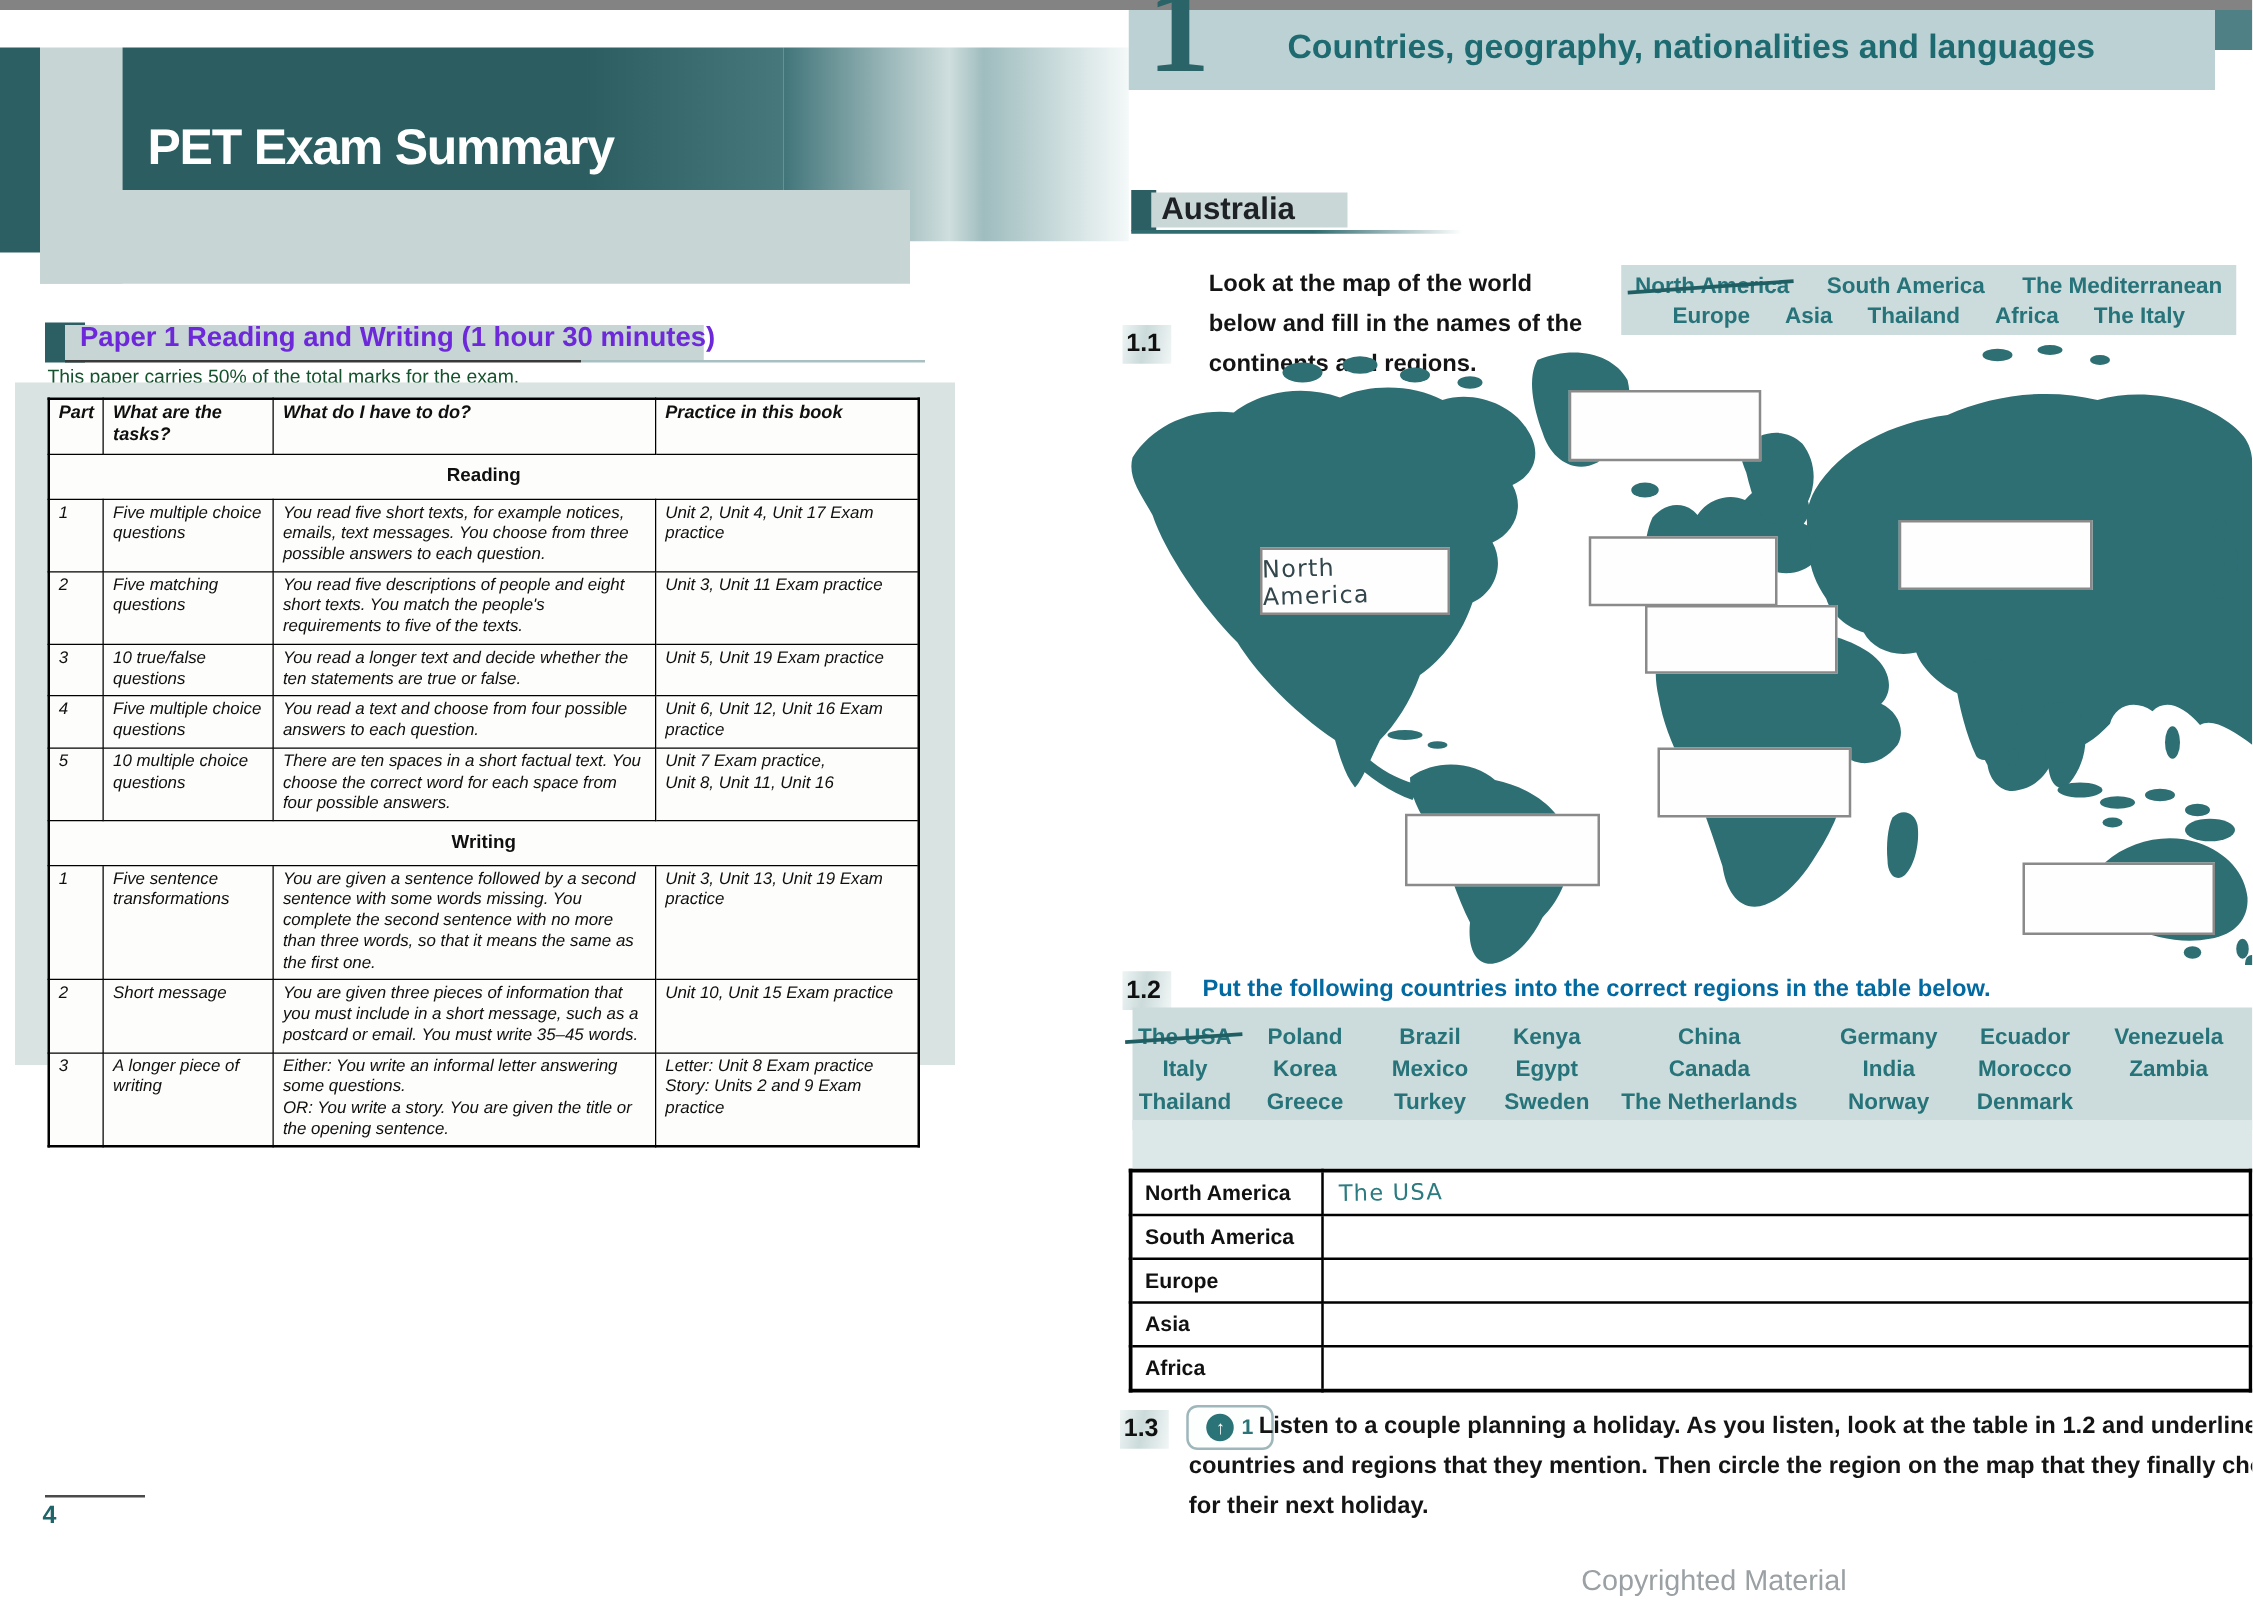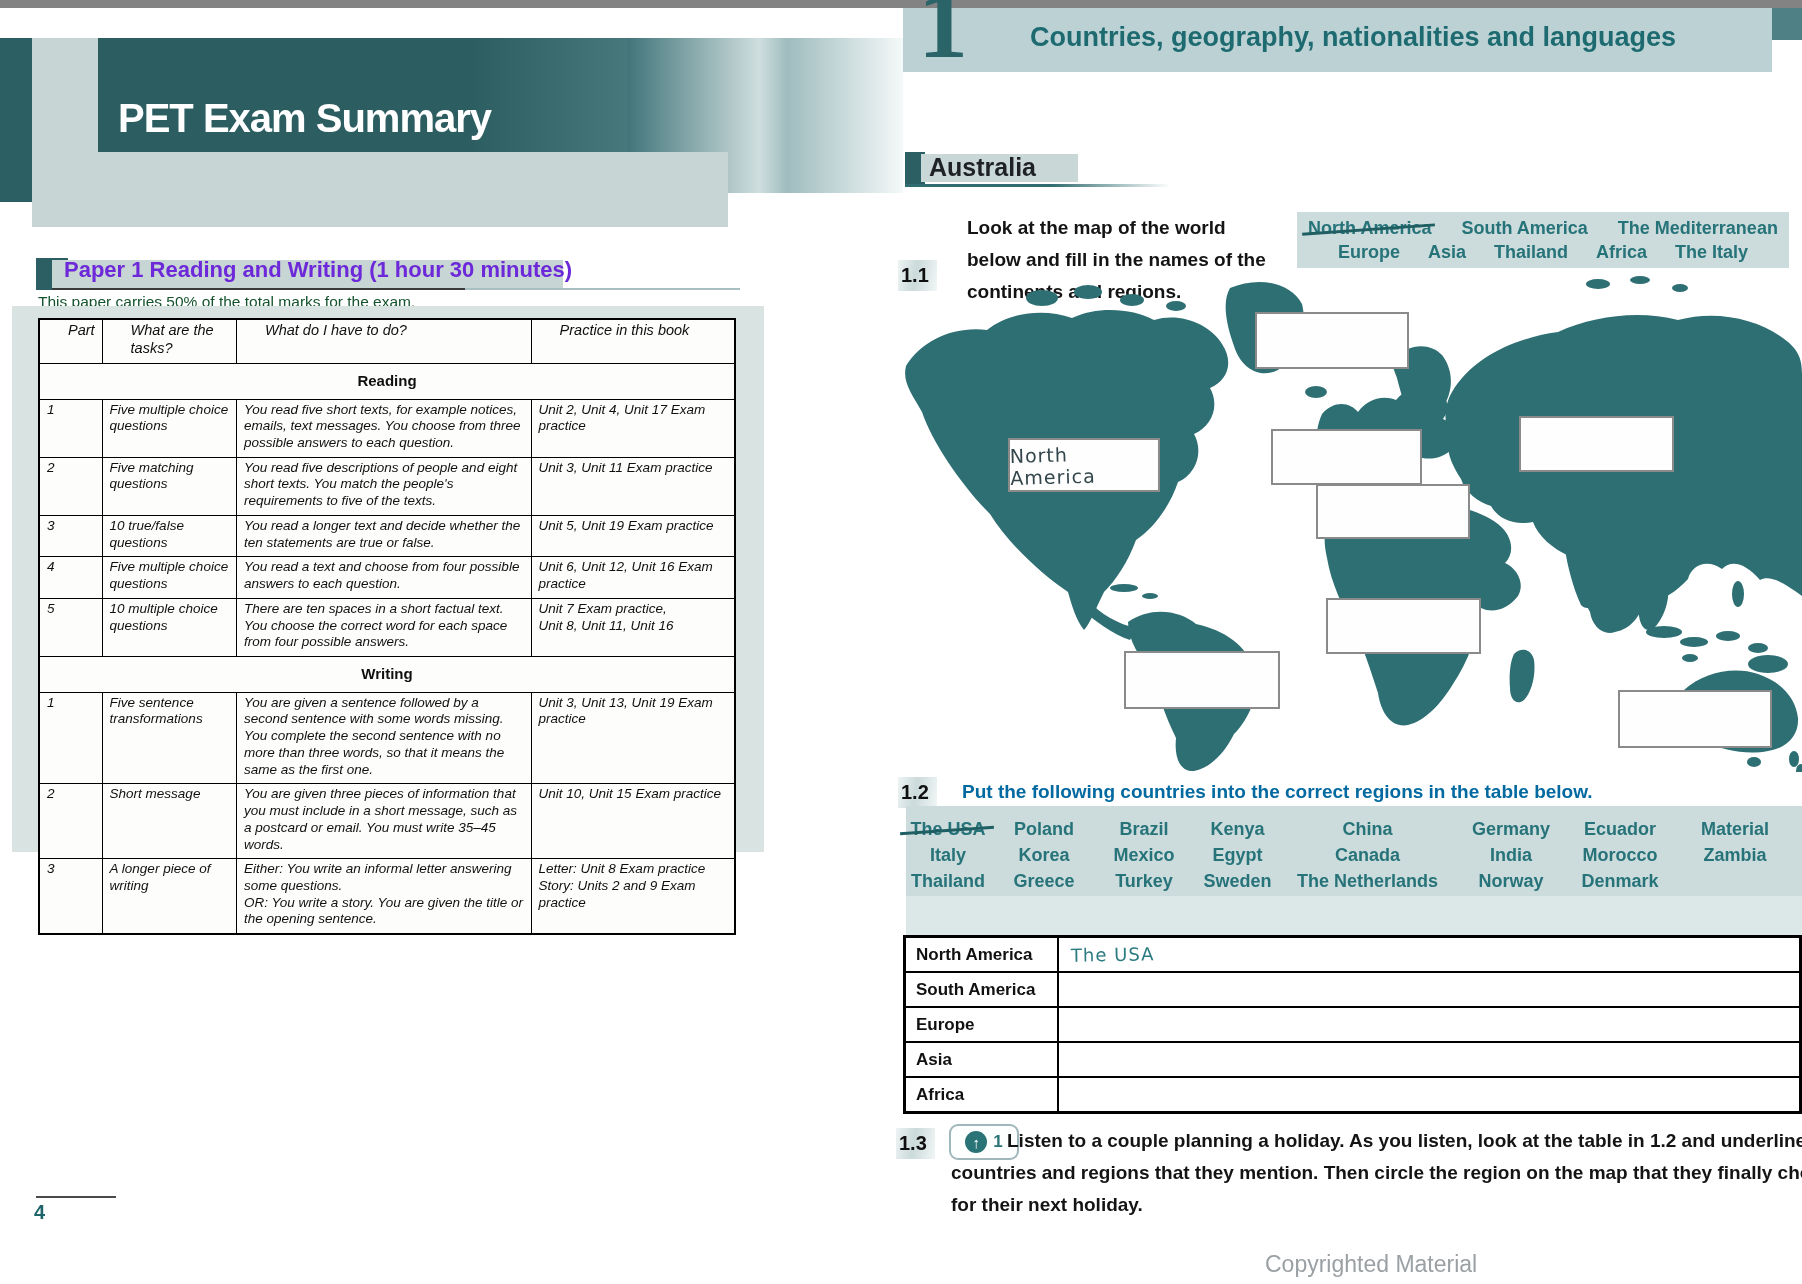--- a/index.html
+++ b/index.html
@@ -27,21 +27,21 @@
   #p1-rule{left:52px;top:288px;width:688px;height:2px;
      background:linear-gradient(to right,#3a3a3a 0%,#3a3a3a 60%,#a8c0c1 60%,#a8c0c1 100%);}
   #p1-sub{left:38px;top:293px;font-size:15.5px;color:#14532d;}
 
   
   #lp-wash{left:12px;top:306px;width:752px;height:546px;background:#d9e3e2;}
   #exam-table{position:absolute;left:38px;top:318px;width:698px;border-collapse:collapse;background:#fdfdfb;}
   #exam-table td,#exam-table th{border:1px solid #000;padding:2px 7px 5px;vertical-align:top;text-align:left;
      font-style:italic;font-size:13.5px;line-height:1.24;font-weight:normal;color:#101010;}
   #exam-table{border:2px solid #000;}
-  #exam-table th{font-weight:normal;font-size:14.5px;padding-left:28px;}
+  #exam-table th{font-weight:bold;font-size:14.5px;}
   #exam-table td.section{font-style:normal;font-weight:bold;text-align:center;font-size:15px;padding:8px;}
   .preline{white-space:pre-line;}
 
   
   #pagenum-rule{left:36px;top:1196px;width:80px;height:2px;background:#4a4a4a;}
   #pagenum{left:34px;top:1201px;font-size:20px;font-weight:bold;color:#1f6468;}
 
   
   #rp-banner{left:903px;top:8px;width:869px;height:64px;background:#bcd1d4;}
   #rp-banner-title{left:1030px;top:22px;font-size:27px;font-weight:bold;color:#1d6b70;white-space:nowrap;}
@@ -283,21 +283,21 @@
   <div class="abs" id="ex12-text">Put the following countries into the correct regions in the table below.</div>
 
   <div class="abs wordbox" id="wordbox12">
     <span class="struck">The USA</span>
     <span>Poland</span>
     <span>Brazil</span>
     <span>Kenya</span>
     <span>China</span>
     <span>Germany</span>
     <span>Ecuador</span>
-    <span>Material</span>
+    <span>Venezuela</span>
     <span>Italy</span>
     <span>Korea</span>
     <span>Mexico</span>
     <span>Egypt</span>
     <span>Canada</span>
     <span>India</span>
     <span>Morocco</span>
     <span>Zambia</span>
     <span>Thailand</span>
     <span>Greece</span>

